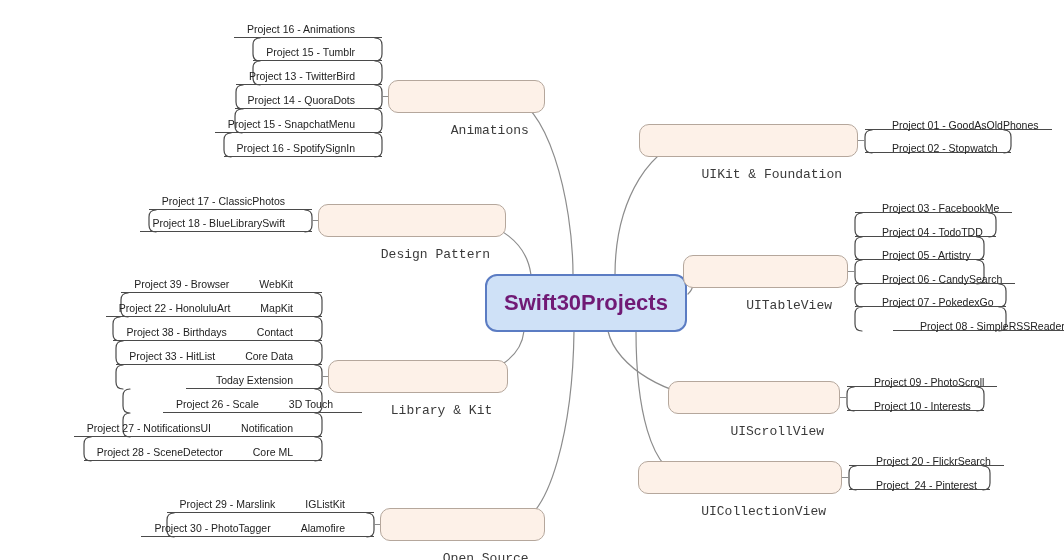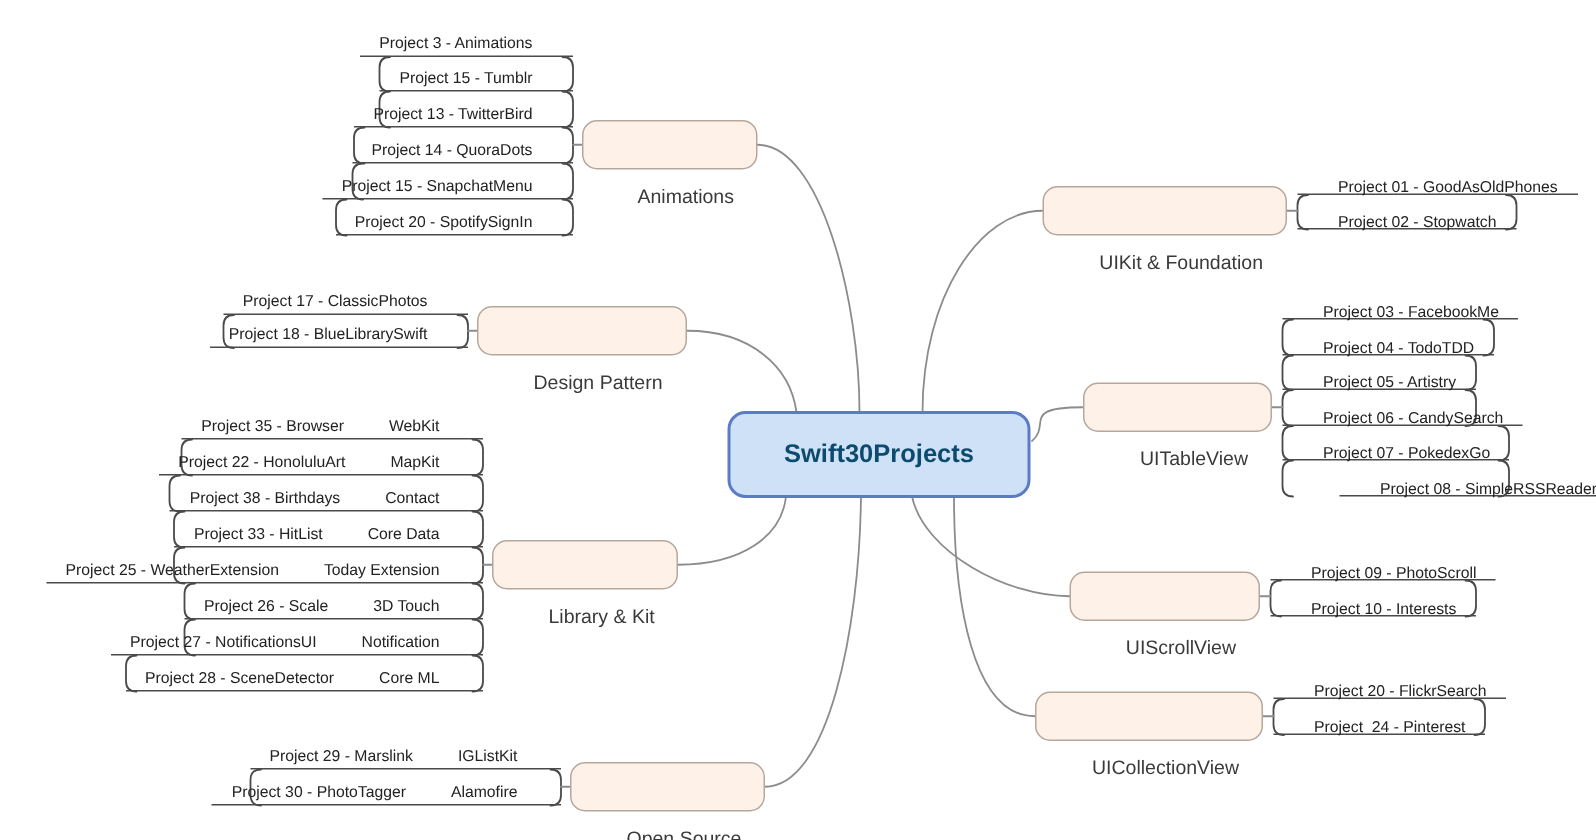--- a/index.html
+++ b/index.html
@@ -6,29 +6,29 @@
   .canvas{
     position:relative;width:1064px;height:560px;overflow:hidden;
     font-family:"Liberation Sans",sans-serif;background:#ffffff;
   }
   #links{position:absolute;left:0;top:0;pointer-events:none;}
   .node{
     position:absolute;height:33px;line-height:33px;
     background:var(--branch-fill,#fdf1e8);
     border:1.4px solid var(--branch-border,#b5a79c);
     border-radius:10px;padding:0 15px;
-    font-size:13px;color:#3a3a3a;white-space:pre;box-sizing:border-box;
+    font-size:13px;color:#3a3a3a;white-space:pre;box-sizing:border-box;font-family:Liberation Mono, monospace;
   }
   .center-node{
     position:absolute;left:485px;top:274px;width:202px;height:58px;
     background:var(--center-fill,#cfe1f7);
     border:2px solid var(--center-border,#5b7cc3);
     border-radius:12px;box-sizing:border-box;
     display:flex;align-items:center;justify-content:center;
-    font-size:17px;font-weight:bold;color:#0c4a6e;
+    font-size:22px;font-weight:bold;color:#701a75;
   }
   .row{
     position:absolute;height:17px;display:flex;align-items:center;
     border-bottom:1.2px solid var(--line,#4a4a4a);
     font-size:10.5px;color:#222222;box-sizing:content-box;
   }
   .row .lbl{white-space:pre;padding:0 27px 0 13px;line-height:16px;}
   .rrow .lbl{padding:0 13px 12px 27px;margin-top:20px;}
   .krow .lbl{padding:0 0 0 13px;}
   .row .kit{white-space:pre;padding:0 29px 0 30px;text-align:right;line-height:16px;}
@@ -57,74 +57,73 @@
     </svg>
 
   <div class="center-node">
     <span>Swift30Projects</span>
   </div>
 
   <div class="branch">
     <div class="node" style="left:388px;top:80px">
       <span>Animations</span></div>
     <div class="row" style="right:682px;top:20px">
-        <span class="lbl">Project 3 - Animations</span>
+        <span class="lbl">Project 16 - Animations</span>
       </div>
     <div class="row" style="right:682px;top:43px">
         <span class="lbl">Project 15 - Tumblr</span>
       </div>
     <div class="row" style="right:682px;top:67px">
         <span class="lbl">Project 13 - TwitterBird</span>
       </div>
     <div class="row" style="right:682px;top:91px">
         <span class="lbl">Project 14 - QuoraDots</span>
       </div>
     <div class="row" style="right:682px;top:115px">
         <span class="lbl">Project 15 - SnapchatMenu</span>
       </div>
     <div class="row" style="right:682px;top:139px">
-        <span class="lbl">Project 20 - SpotifySignIn</span>
+        <span class="lbl">Project 16 - SpotifySignIn</span>
       </div>
   </div>
 
   <div class="branch">
     <div class="node" style="left:318px;top:204px">
       <span>Design Pattern</span></div>
     <div class="row" style="right:752px;top:192px">
         <span class="lbl">Project 17 - ClassicPhotos</span>
       </div>
     <div class="row" style="right:752px;top:214px">
         <span class="lbl">Project 18 - BlueLibrarySwift</span>
       </div>
   </div>
 
   <div class="branch">
     <div class="node" style="left:328px;top:360px">
       <span>Library &amp; Kit</span></div>
     <div class="row krow" style="right:742px;top:275px">
-        <span class="lbl">Project 35 - Browser</span>
+        <span class="lbl">Project 39 - Browser</span>
         <span class="kit">WebKit</span>
       </div>
     <div class="row krow" style="right:742px;top:299px">
         <span class="lbl">Project 22 - HonoluluArt</span>
         <span class="kit">MapKit</span>
       </div>
     <div class="row krow" style="right:742px;top:323px">
         <span class="lbl">Project 38 - Birthdays</span>
         <span class="kit">Contact</span>
       </div>
     <div class="row krow" style="right:742px;top:347px">
         <span class="lbl">Project 33 - HitList</span>
         <span class="kit">Core Data</span>
       </div>
     <div class="row krow" style="right:742px;top:371px">
-        <span class="lbl">Project 25 - WeatherExtension</span>
         <span class="kit">Today Extension</span>
       </div>
-    <div class="row krow" style="right:742px;top:395px">
+    <div class="row krow" style="right:702px;top:395px">
         <span class="lbl">Project 26 - Scale</span>
         <span class="kit">3D Touch</span>
       </div>
     <div class="row krow" style="right:742px;top:419px">
         <span class="lbl">Project 27 - NotificationsUI</span>
         <span class="kit">Notification</span>
       </div>
     <div class="row krow" style="right:742px;top:443px">
         <span class="lbl">Project 28 - SceneDetector</span>
         <span class="kit">Core ML</span>

